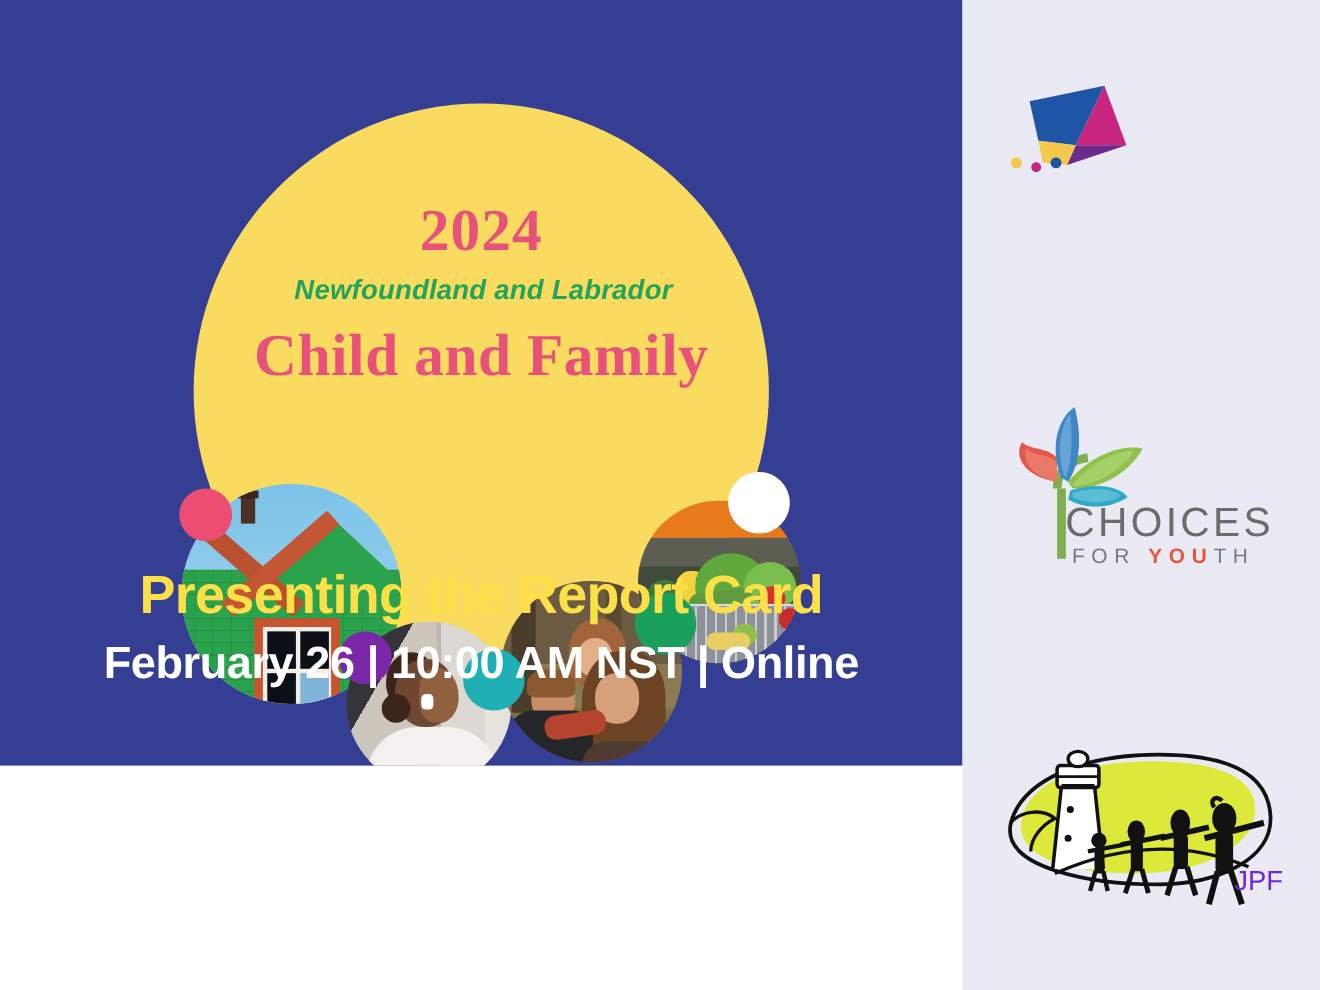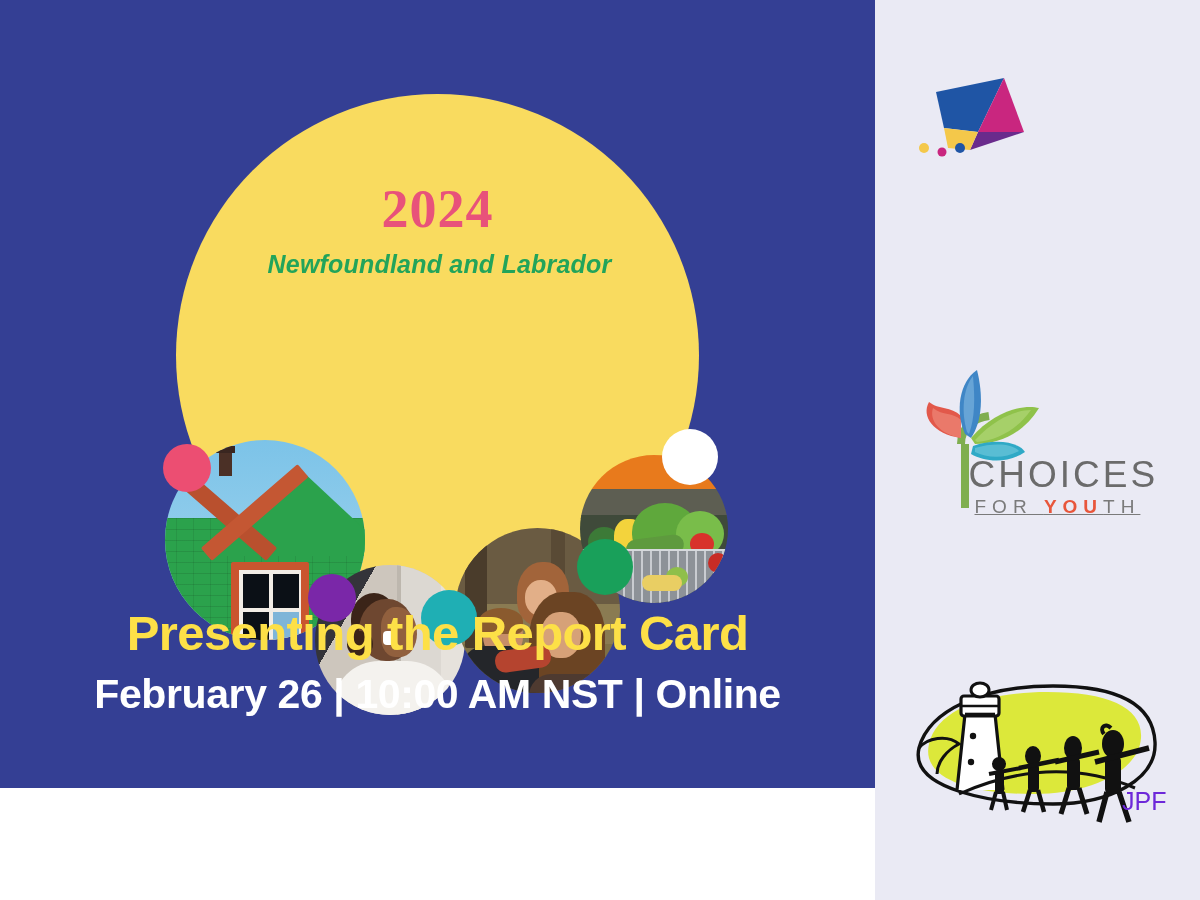--- a/index.html
+++ b/index.html
@@ -1,21 +1,21 @@
 <!DOCTYPE html>
 <html><head>
 <meta charset="utf-8">
 <style>
   html,body{margin:0;padding:0;background:#fff;}
   body{width:1200px;height:900px;overflow:hidden;font-family:"Liberation Sans",sans-serif;}
 
   .poster{position:relative;width:1200px;height:900px;overflow:hidden;display:flex;}
 
   
-  .left{position:relative;width:875px;height:788px;background:#343F94;overflow:hidden;flex:0 0 875px;}
+  .left{position:relative;width:875px;height:696px;background:#343F94;overflow:hidden;flex:0 0 875px;}
 
   .yellow-disc{
     position:absolute;left:176px;top:94px;width:523px;height:523px;border-radius:50%;
     background:#F9DB5F;
   }
 
   
   .headline{position:absolute;left:0;top:182px;width:875px;text-align:center;pointer-events:none;}
   .year{
     font-family:"Liberation Serif",serif;font-weight:700;font-size:54px;line-height:1;
@@ -125,40 +125,41 @@
   .logo-cscnl{width:260px;height:150px;position:relative;}
   .cscnl-word{
     position:absolute;left:56px;top:56px;font-family:"Liberation Sans",sans-serif;
     font-weight:700;font-size:72px;color:#1F55A5;letter-spacing:-2px;line-height:1;
   }
 
   .logo-choices{width:270px;height:170px;position:relative;text-align:right;}
   .choices-word{position:absolute;left:66px;top:96px;font-family:"Liberation Sans",sans-serif;
     font-weight:400;font-size:37px;color:#6B6B6B;letter-spacing:3px;line-height:1;}
   .choices-sub{position:absolute;left:72px;top:136px;font-family:"Liberation Sans",sans-serif;
-    font-weight:400;font-size:19px;letter-spacing:6px;color:#7A7A7A;text-decoration:underline;}
+    font-weight:400;font-size:19px;letter-spacing:6px;color:#7A7A7A;}
   .choices-sub .you{color:#E8563B;font-weight:700;}
 
   .logo-jpf{width:270px;height:160px;position:relative;}
   .jpf-word{position:absolute;right:6px;bottom:14px;font-family:"Liberation Sans",sans-serif;
     font-size:25px;color:#6d28d9;letter-spacing:0px;}
 </style>
 </head>
 <body>
 
 <div class="poster">
 
   <div class="left">
 
     <div class="yellow-disc"></div>
 
     <div class="headline">
       <p class="year">2024</p>
       <p class="region">Newfoundland and Labrador</p>
       <p class="maintitle">
+        <span class="ln">Child  and Family</span>
       </p>
     </div>
 
     <div class="pc ph-house">
       <div class="house-sky"></div>
       <div class="house-body"></div>
       <div class="house-gable"></div>
       <div class="house-roofL"></div>
       <div class="house-roofR"></div>
       <div class="house-chim"></div>

